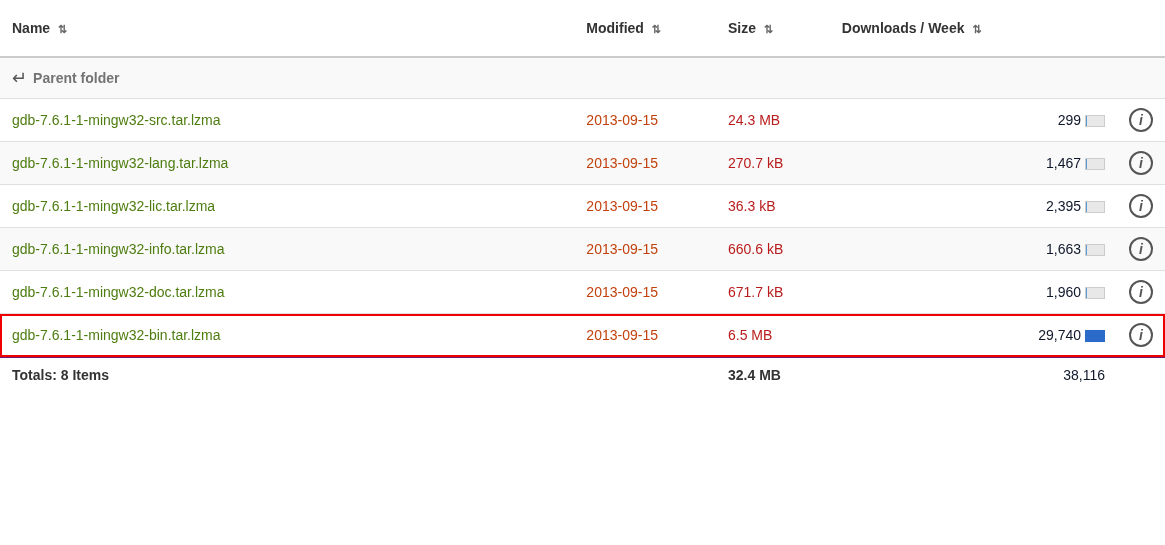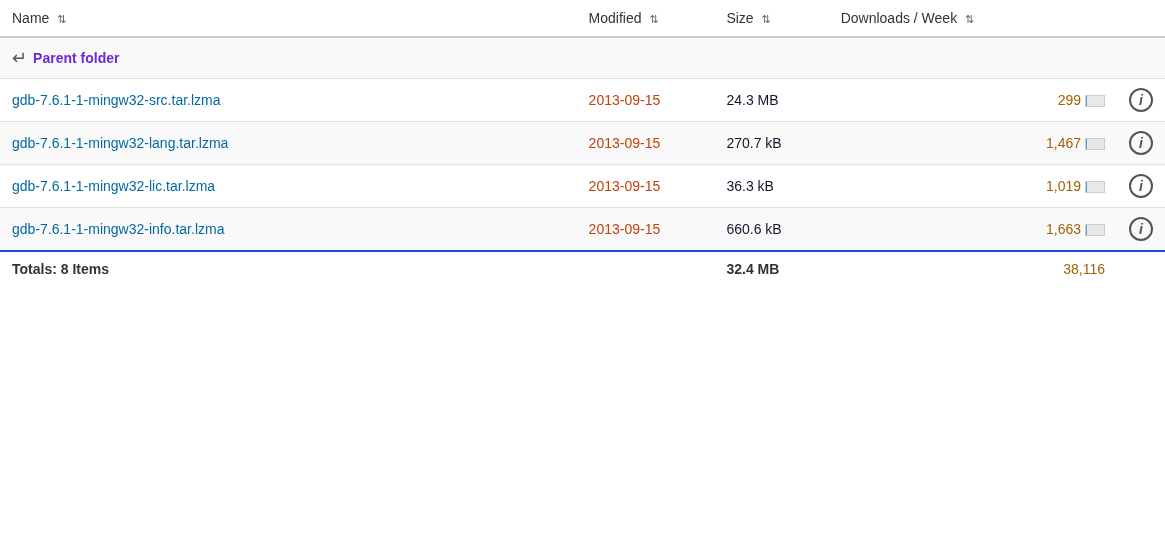--- a/index.html
+++ b/index.html
@@ -11,23 +11,23 @@
     }
     .file-table {
       width: 1165px;
       border-collapse: collapse;
     }
     .file-table thead tr {
       background: #fff;
       border-bottom: 2px solid #ccc;
     }
     .file-table thead th {
-      padding: 10px 12px;
+      padding: 20px 12px;
       text-align: left;
-      font-weight: normal;
+      font-weight: bold;
       color: #333;
       white-space: nowrap;
     }
     .file-table thead th.right {
       text-align: left;
     }
     .sort-arrows {
       display: inline-block;
       margin-left: 4px;
       font-size: 11px;
@@ -52,51 +52,51 @@
       vertical-align: middle;
     }
     .file-table td.name-col {
       min-width: 400px;
     }
     .file-table td.modified-col {
       color: #c2410c;
       white-space: nowrap;
     }
     .file-table td.size-col {
-      color: #0f172a;
+      color: #b91c1c;
       white-space: nowrap;
     }
     .file-table td.downloads-col {
       text-align: right;
       white-space: nowrap;
     }
     .file-table td.info-col {
       text-align: center;
       width: 40px;
     }
     a.file-link {
-      color: #0369a1;
+      color: #4d7c0f;
       text-decoration: none;
     }
     .parent-folder {
       display: flex;
       align-items: center;
       gap: 6px;
     }
     .parent-arrow {
       color: #555;
       font-size: 18px;
     }
     .parent-folder a {
-      color: #6d28d9;
+      color: #737373;
       font-weight: bold;
       text-decoration: none;
     }
     .download-count {
-      color: #a16207;
+      color: #0f172a;
       font-weight: normal;
     }
     .bar-container {
       display: inline-block;
       width: 20px;
       height: 12px;
       background: #e8e8e8;
       border: 1px solid #ccc;
       margin-left: 4px;
       vertical-align: middle;
@@ -118,21 +118,21 @@
       border: 2px solid #555;
       color: #555;
       font-style: italic;
       font-weight: bold;
       font-size: 14px;
       cursor: pointer;
     }
     .totals-row td {
       font-weight: bold;
       background: #fff !important;
-      border-top: 2px solid #1d4ed8;
+      border-top: 2px solid #701a75;
     }
     .annotation {
       color: #e00;
       font-size: 15px;
       font-weight: bold;
       margin-left: 8px;
     }
     .annotation-arrow {
       display: inline-block;
       color: #e00;
@@ -186,28 +186,42 @@
         <td class="name-col"><a href="#" class="file-link">gdb-7.6.1-1-mingw32-lang.tar.lzma</a></td>
         <td class="modified-col">2013-09-15</td>
         <td class="size-col">270.7 kB</td>
         <td class="downloads-col"><span class="download-count">1,467</span><span class="bar-container"><span class="bar-fill" style="width: 5%;"></span></span></td>
         <td class="info-col"><span class="info-icon">i</span></td>
       </tr>
       <tr>
         <td class="name-col"><a href="#" class="file-link">gdb-7.6.1-1-mingw32-lic.tar.lzma</a></td>
         <td class="modified-col">2013-09-15</td>
         <td class="size-col">36.3 kB</td>
-        <td class="downloads-col"><span class="download-count">1,019</span><span class="bar-container"><span class="bar-fill" style="width: 5%;"></span></span></td>
+        <td class="downloads-col"><span class="download-count">2,395</span><span class="bar-container"><span class="bar-fill" style="width: 5%;"></span></span></td>
         <td class="info-col"><span class="info-icon">i</span></td>
       </tr>
       <tr>
         <td class="name-col"><a href="#" class="file-link">gdb-7.6.1-1-mingw32-info.tar.lzma</a></td>
         <td class="modified-col">2013-09-15</td>
         <td class="size-col">660.6 kB</td>
         <td class="downloads-col"><span class="download-count">1,663</span><span class="bar-container"><span class="bar-fill" style="width: 6%;"></span></span></td>
+        <td class="info-col"><span class="info-icon">i</span></td>
+      </tr>
+      <tr>
+        <td class="name-col"><a href="#" class="file-link">gdb-7.6.1-1-mingw32-doc.tar.lzma</a></td>
+        <td class="modified-col">2013-09-15</td>
+        <td class="size-col">671.7 kB</td>
+        <td class="downloads-col"><span class="download-count">1,960</span><span class="bar-container"><span class="bar-fill" style="width: 7%;"></span></span></td>
+        <td class="info-col"><span class="info-icon">i</span></td>
+      </tr>
+      <tr class="highlighted">
+        <td class="name-col"><a href="#" class="file-link">gdb-7.6.1-1-mingw32-bin.tar.lzma</a></td>
+        <td class="modified-col">2013-09-15</td>
+        <td class="size-col">6.5 MB</td>
+        <td class="downloads-col"><span class="download-count">29,740</span><span class="bar-container" style="border: 1px solid rgb(42, 107, 201);"><span class="bar-fill" style="width: 100%; background: rgb(42, 107, 201);"></span></span></td>
         <td class="info-col"><span class="info-icon">i</span></td>
       </tr>
     </tbody>
   <tfoot>
     <tr class="totals-row">
       <td>Totals: 8 Items</td>
       <td></td>
       <td>32.4 MB</td>
       <td class="downloads-col">
         <span class="download-count">38,116</span>

